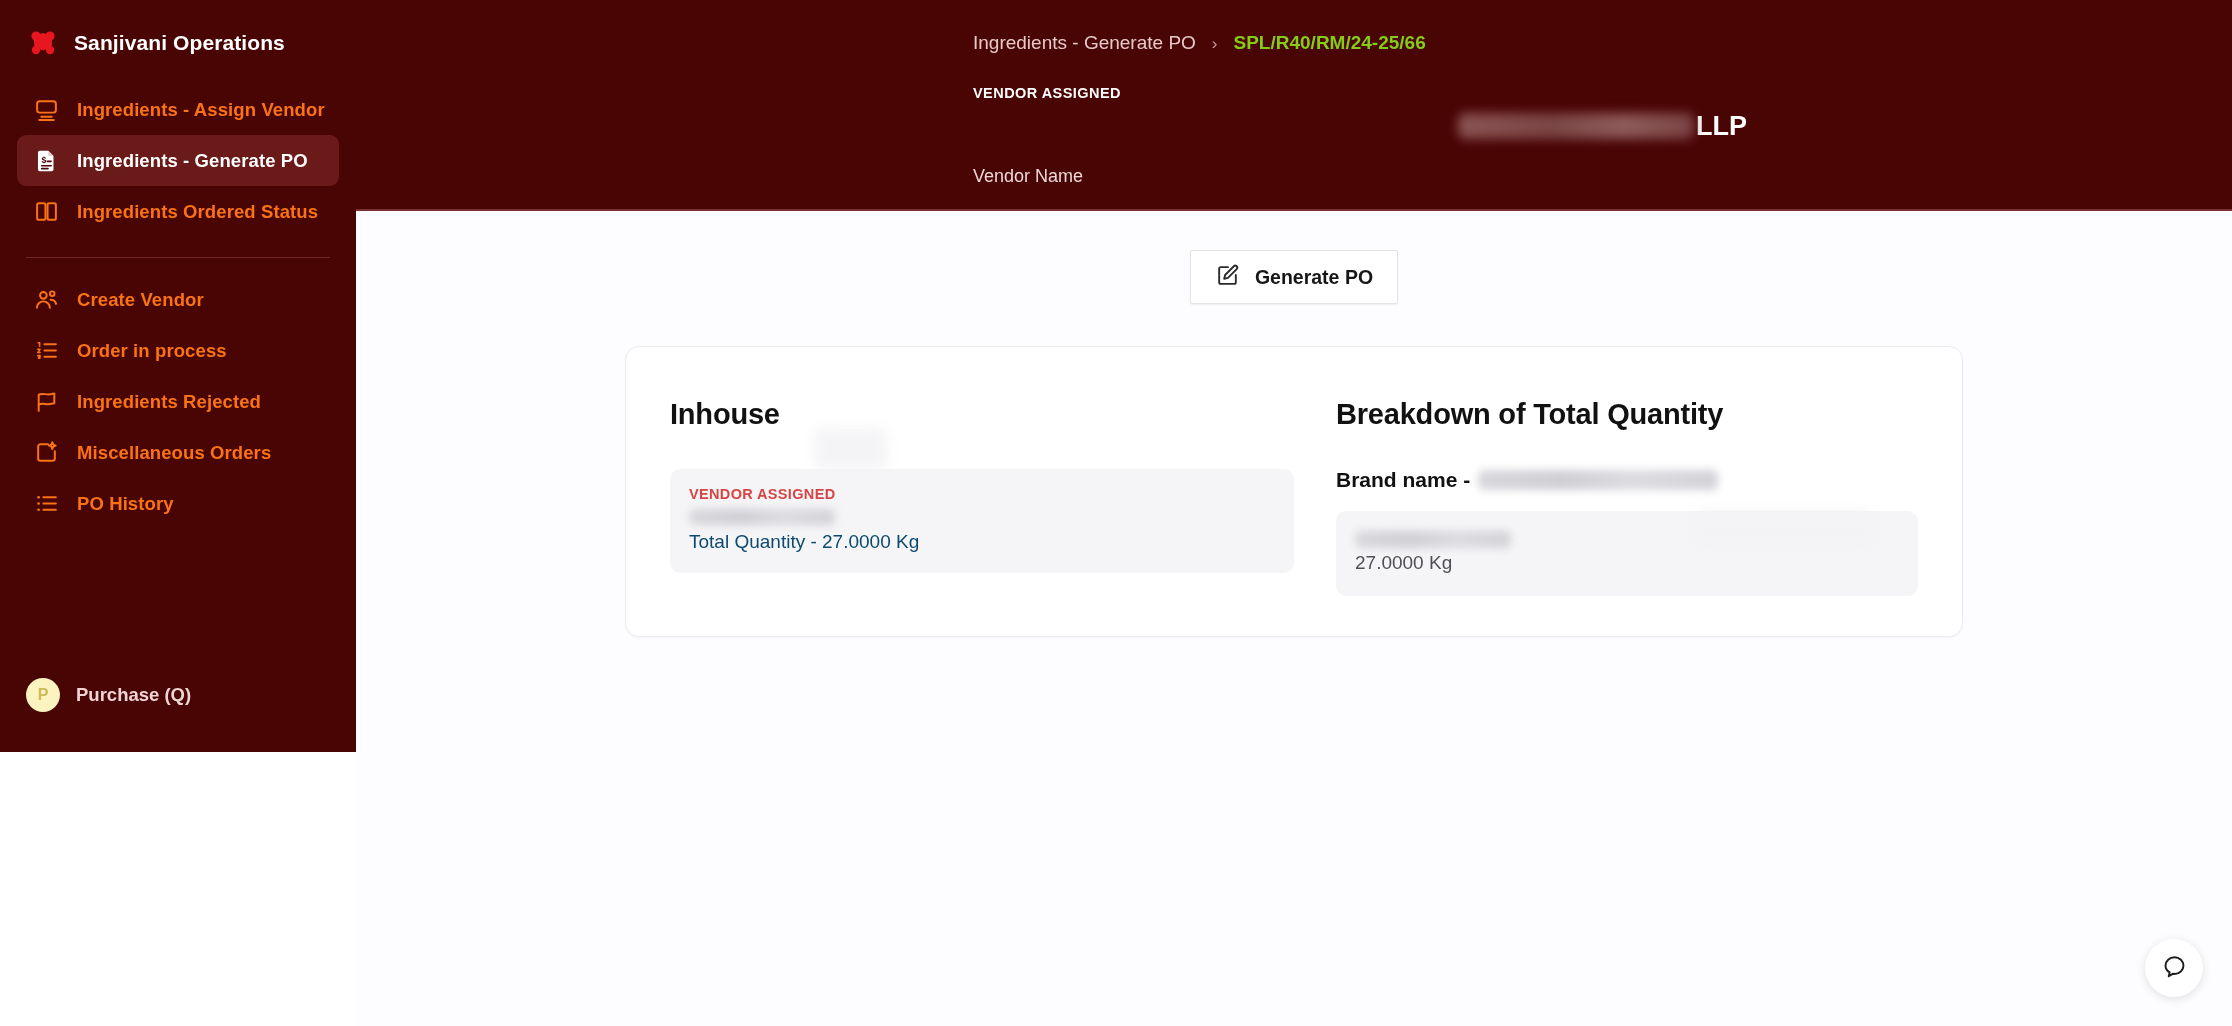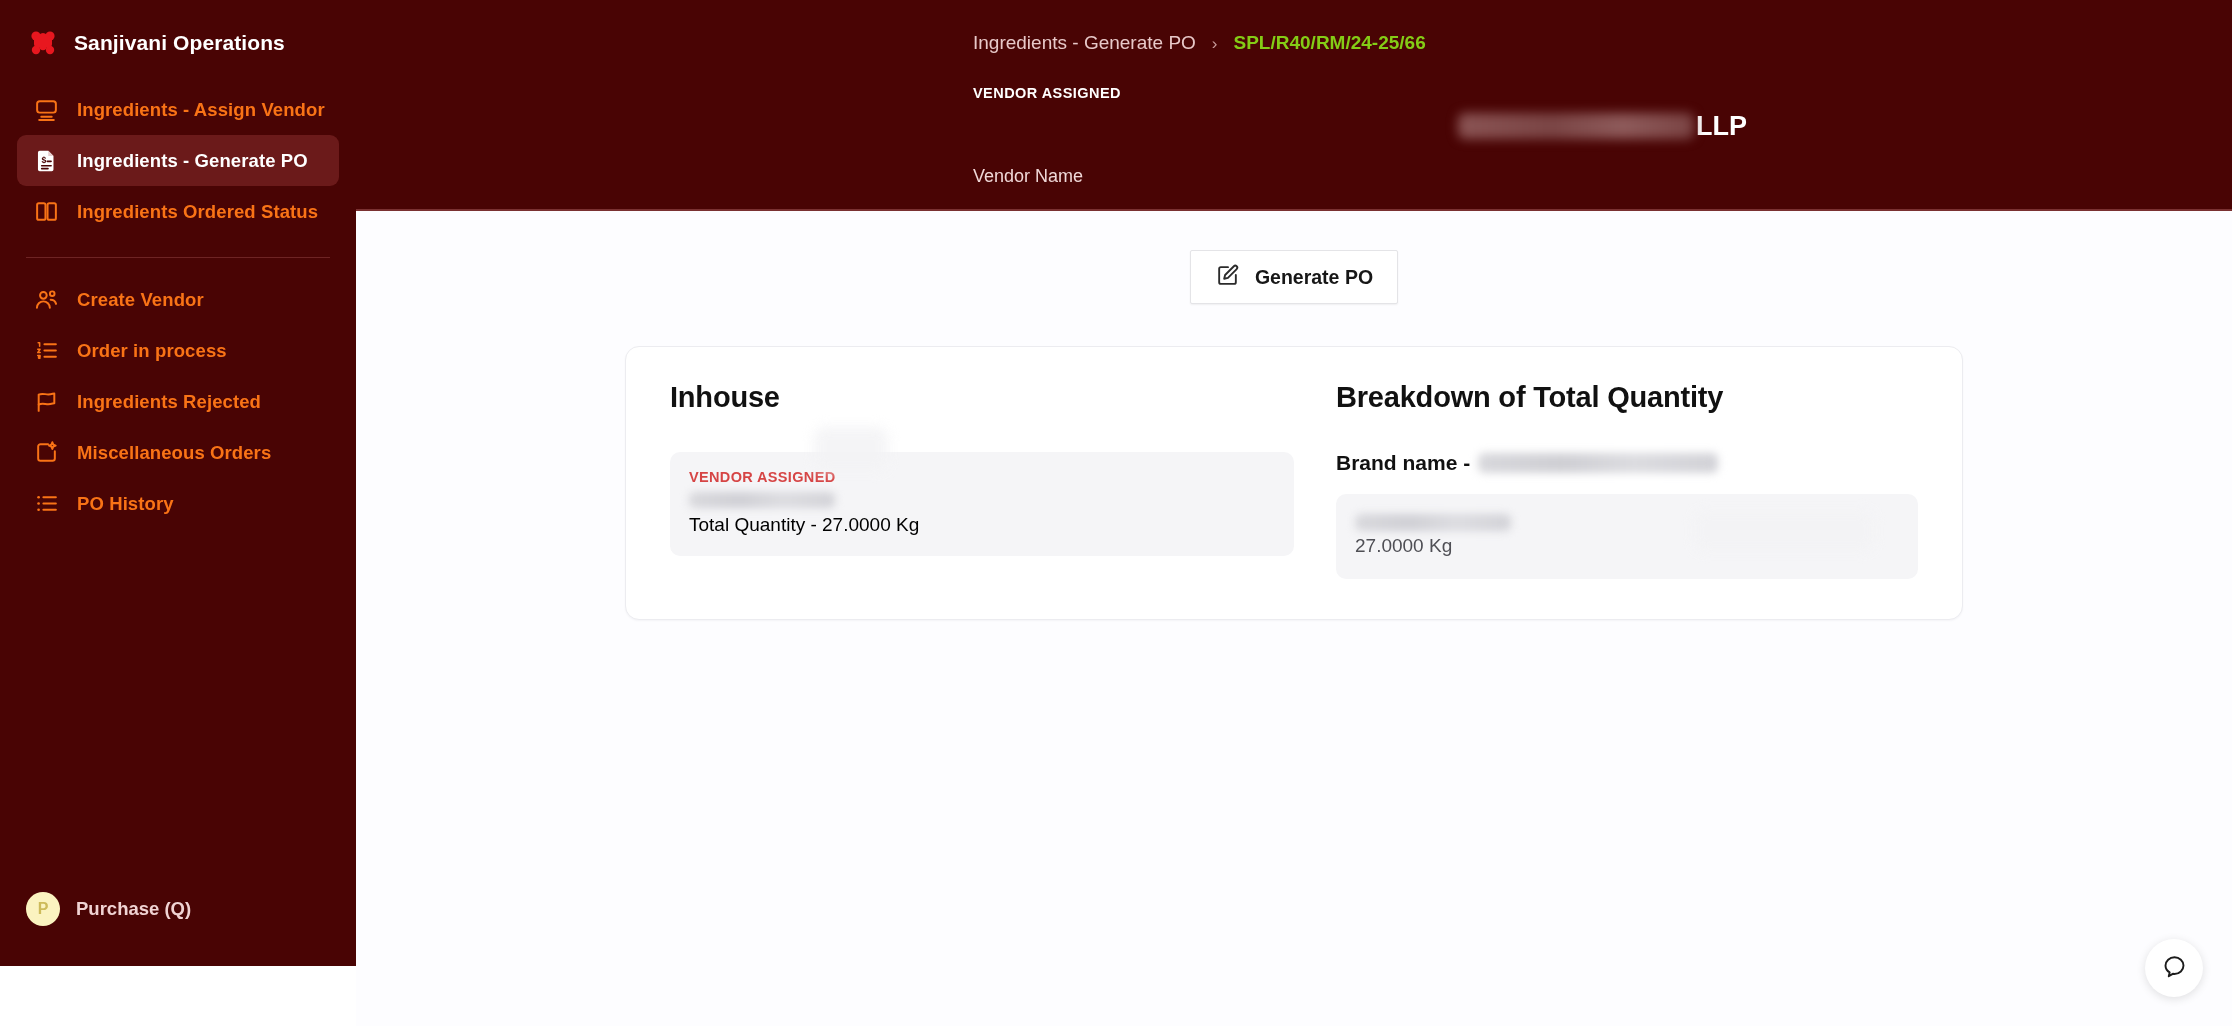--- a/index.html
+++ b/index.html
@@ -15,21 +15,21 @@
   #app {
     position: relative;
     width: 2232px;
     height: 1026px;
     display: flex;
   }
 
   
   #sidebar {
     width: 356px;
-    height: 966px;
+    height: 752px;
     background: #490404;
     display: flex;
     flex-direction: column;
     flex: 0 0 356px;
     position: relative;
     z-index: 5;
   }
 
   .brand {
     display: flex;
@@ -229,21 +229,21 @@
     width: 1338px;
     min-height: 270px;
     background: #ffffff;
     border: 1px solid #ececf0;
     border-radius: 14px;
     box-shadow: 0 1px 2px rgba(16,24,40,.04);
     display: flex;
     padding: 34px 44px 40px 44px;
     gap: 0;
   }
-  .panel-col { flex: 1 1 50%; min-width: 0; }
+  .panel-col { flex: 1 1 50%; min-width: 0; margin-top: 17px; }
   .panel-col.right { padding-left: 42px; }
 
   .panel-heading {
     font-size: 29px;
     font-weight: bold;
     color: #111111;
     letter-spacing: -.2px;
   }
 
   .inner-box {
@@ -266,21 +266,21 @@
     border-radius: 6px;
     filter: blur(4.5px);
     background: linear-gradient(90deg,#d8d8dc 0%,#cfcfd4 35%,#dcdce0 65%,#d2d2d7 100%);
   }
   .r-inhouse-name { width: 146px; height: 16px; margin: 7px 0 6px 0; }
   .r-brand-name { width: 240px; height: 20px; margin-left: 8px; }
   .r-right-name { width: 156px; height: 17px; margin: 0 0 4px 0; }
 
   .qty-line {
     font-size: 19px;
-    color: #000000;
+    color: #0c4a6e;
     white-space: nowrap;
   }
 
   .brand-row {
     display: flex;
     align-items: center;
     margin-top: 36px;
     height: 26px;
   }
   .brand-label {

